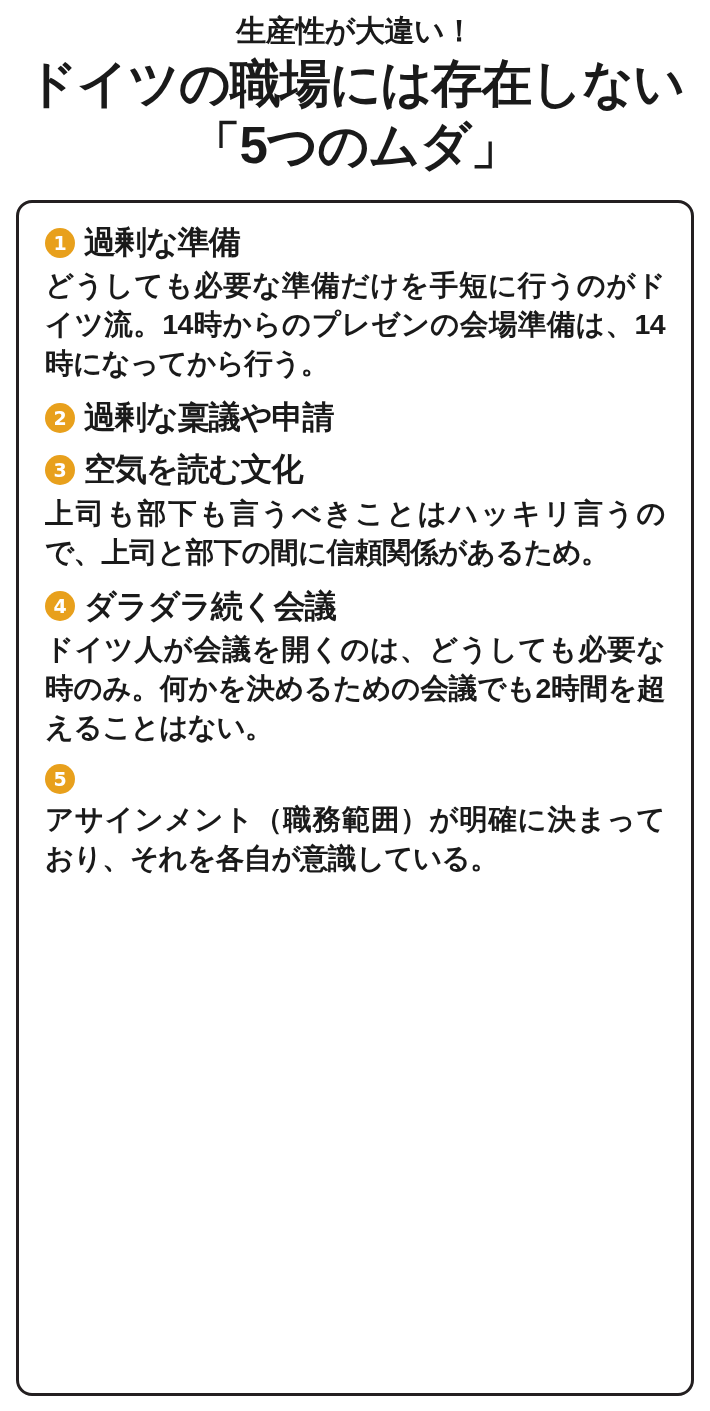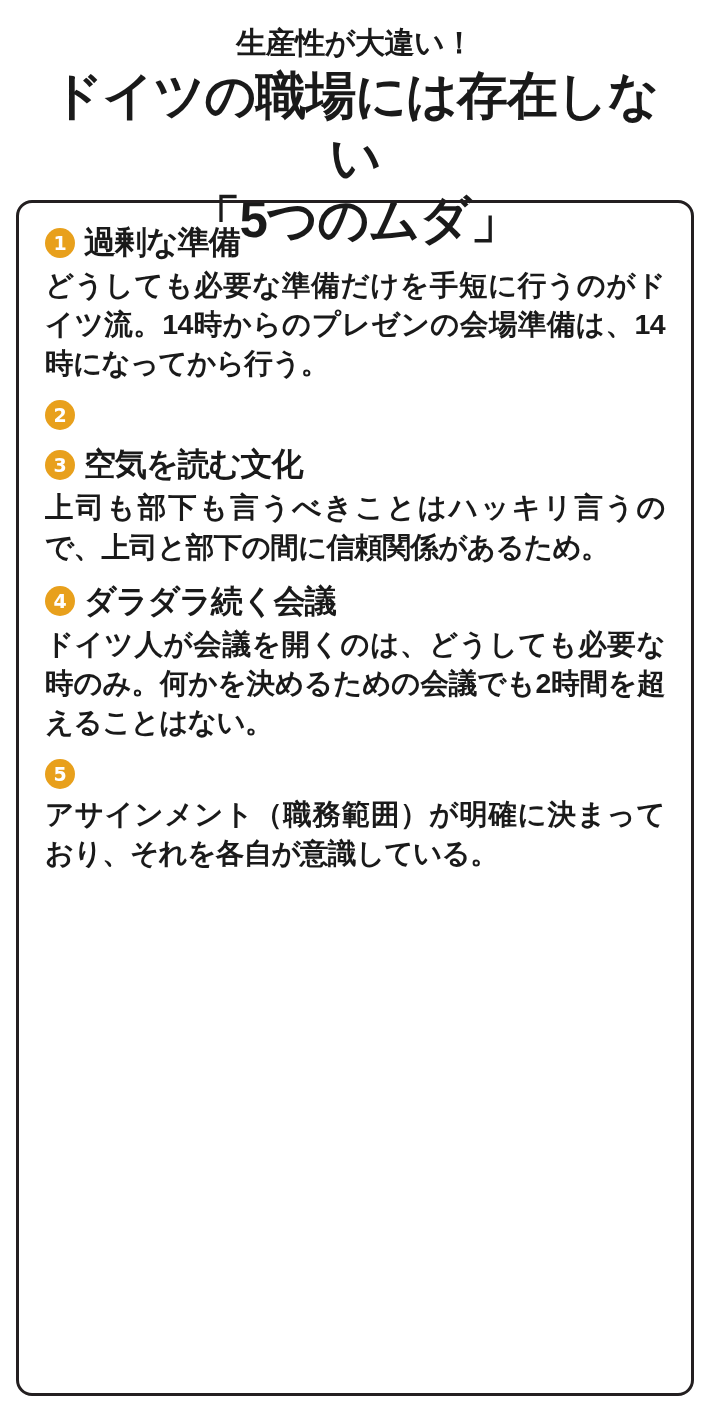--- a/index.html
+++ b/index.html
@@ -13,21 +13,21 @@
     height: 1411px;
     font-family: "Liberation Sans", "DejaVu Sans", sans-serif;
     color: #1a1a1a;
     overflow: hidden;
   }
 
   .page {
     width: 710px;
     height: 1411px;
     position: relative;
-    padding: 12px;
+    padding: 0;
   }
 
   
   .title-block {
     text-align: center;
     padding: 14px 18px 0 18px;
   }
   .title-kicker {
     font-size: 30px;
     font-weight: bold;
@@ -113,20 +113,21 @@
       <div class="item-head">
         <span class="badge">1</span>
         <span class="item-title">過剰な準備</span>
       </div>
       <div class="item-body">どうしても必要な準備だけを手短に行うのがドイツ流。14時からのプレゼンの会場準備は、14時になってから行う。</div>
     </div>
 
     <div class="item">
       <div class="item-head">
         <span class="badge">2</span>
+        <span class="item-title">過剰な稟議や申請</span>
       </div>
     </div>
 
     <div class="item">
       <div class="item-head">
         <span class="badge">3</span>
         <span class="item-title">空気を読む文化</span>
       </div>
       <div class="item-body">上司も部下も言うべきことはハッキリ言うので、上司と部下の間に信頼関係があるため。</div>
     </div>

